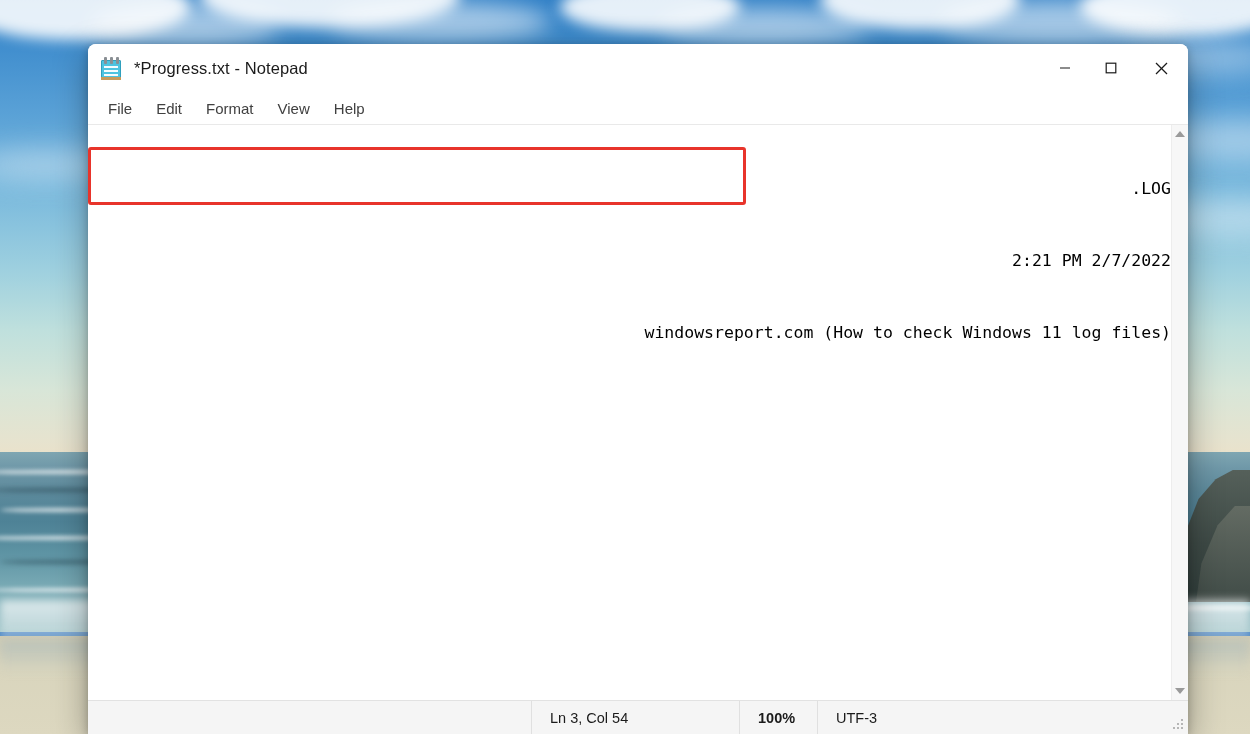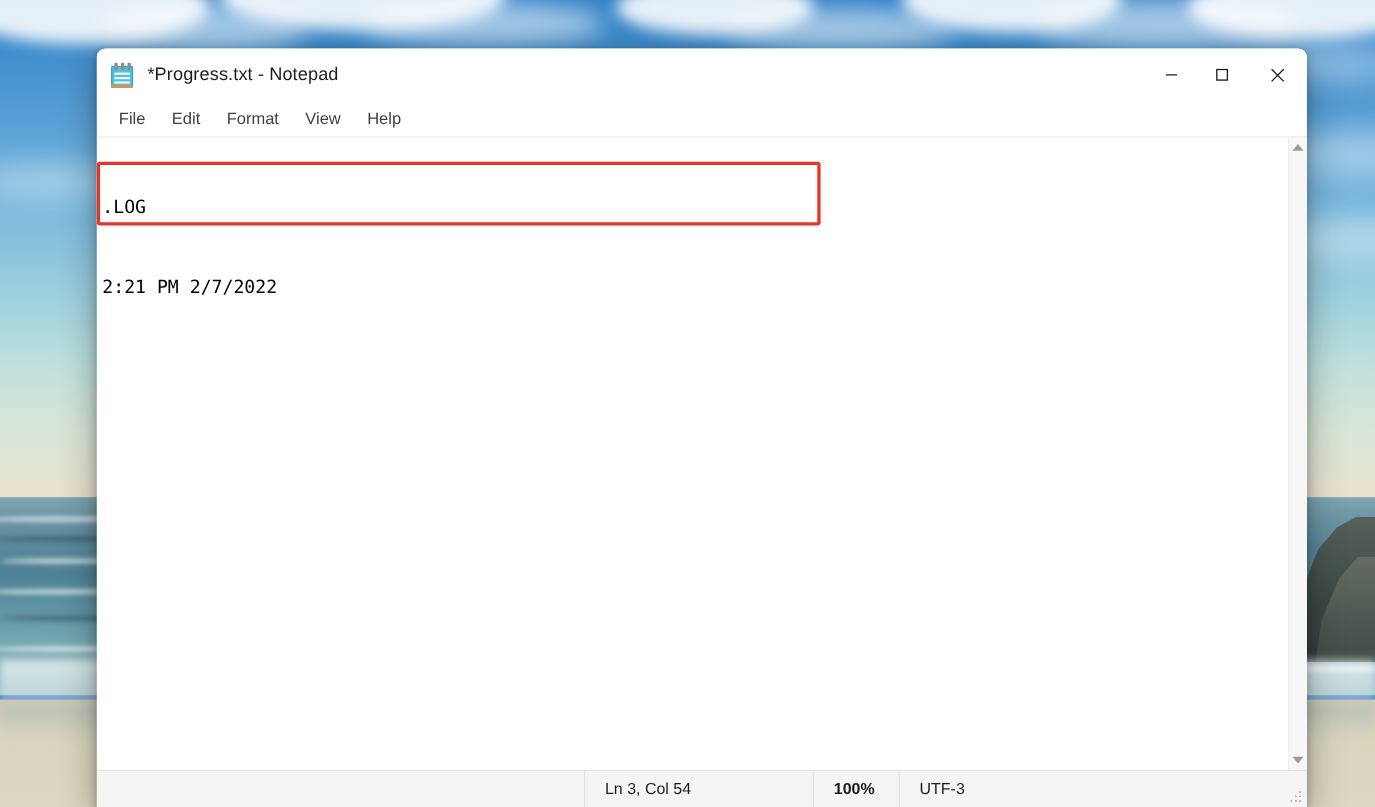--- a/index.html
+++ b/index.html
@@ -128,20 +128,21 @@
     font-size:15px; color:#404040;
     padding:3px 10px; border-radius:4px; cursor:default;
     line-height:1;
   }
 
   .editor-wrap {
     flex:1 1 auto; position:relative; display:flex;
     background:#ffffff;
     border-top:1px solid #e9e9e9;
     overflow:hidden;
+    text-align:right;
   }
   .textarea {
     flex:1 1 auto; position:relative;
     padding:4px 0 0 5px;
     font-family:"DejaVu Sans Mono","Liberation Mono", monospace;
     font-size:16.5px;
     line-height:24px;
     color:#000000;
     white-space:pre;
     overflow:hidden;
@@ -286,20 +287,21 @@
     <div class="menu-item">Edit</div>
     <div class="menu-item">Format</div>
     <div class="menu-item">View</div>
     <div class="menu-item">Help</div>
   </div>
 
   <div class="editor-wrap">
     <div class="textarea">
       <div class="code-line">.LOG</div>
       <div class="code-line">2:21 PM 2/7/2022</div>
+      <div class="code-line">windowsreport.com (How to check Windows 11 log files)</div>
       <div class="redbox"></div>
     </div>
 
     <div class="vscroll">
       <div class="sb-arrow">
         <span class="tri-up"></span>
       </div>
       <div class="sb-arrow">
         <span class="tri-down"></span>
       </div>

